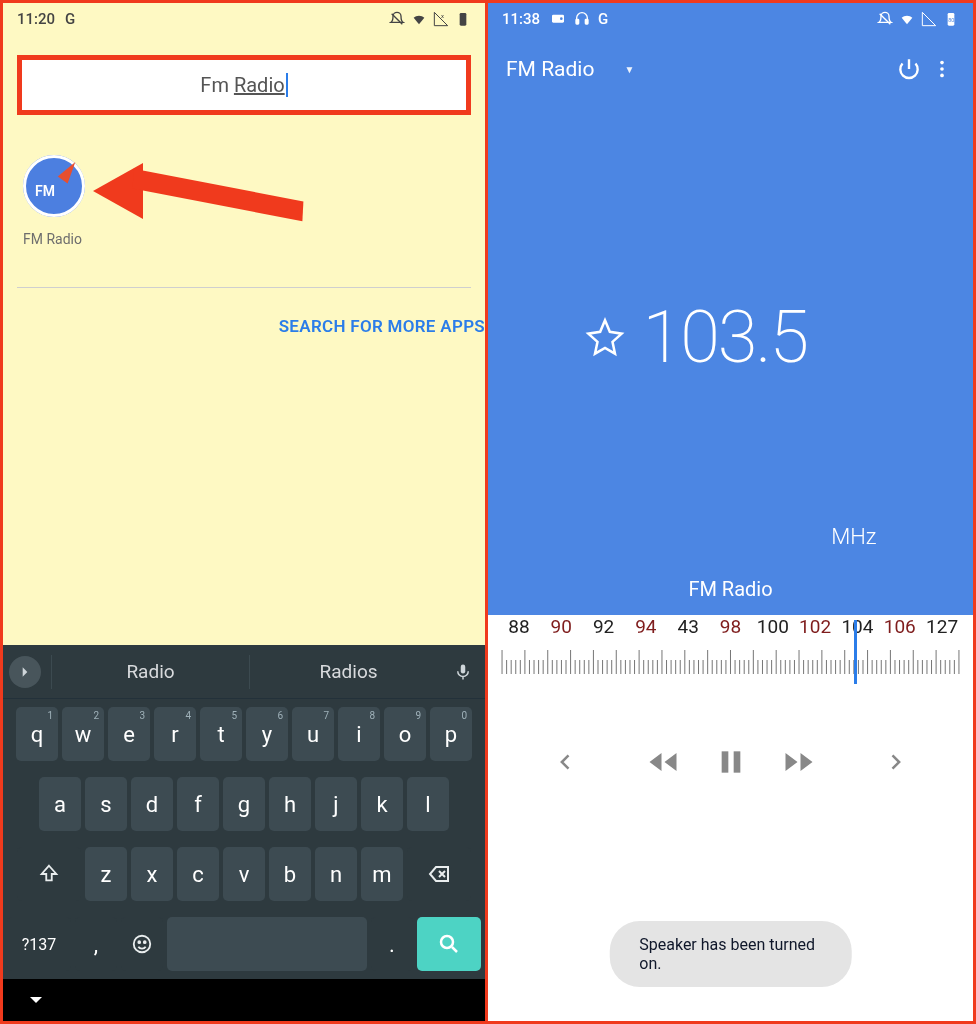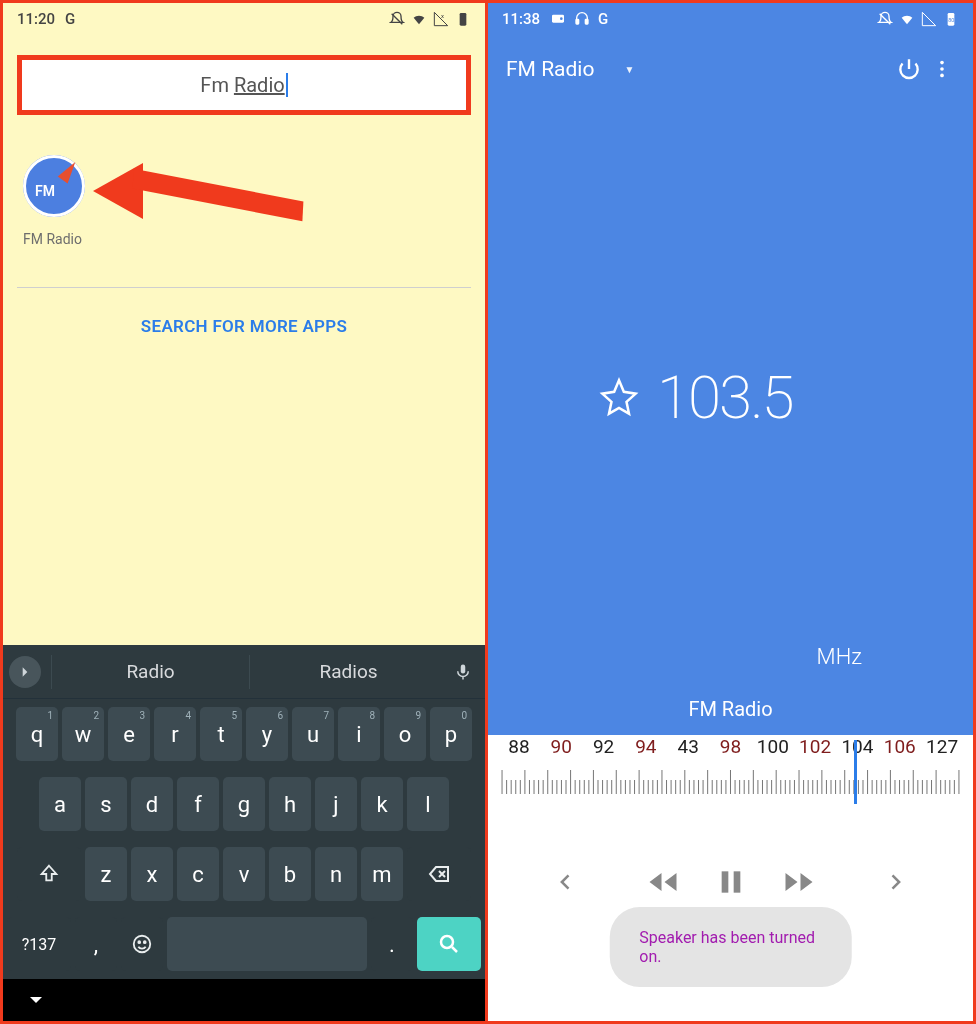--- a/index.html
+++ b/index.html
@@ -24,60 +24,60 @@
   .app-result { padding: 40px 20px 10px 20px; position: relative; }
   .app-icon { width: 62px; height: 62px; border-radius: 50%; background: #4c7fe0; position: relative; display: flex; align-items: center; justify-content: center; }
   .app-icon::before { content:""; position:absolute; width:56px; height:56px; border-radius:50%; border: 3px solid #fff; top:0; left:0; }
   .app-icon .fmtxt { position:absolute; color:#fff; font-size:14px; font-weight:600; left:12px; top:28px;}
   .app-icon .needle { position:absolute; width:0; height:0; border-left:6px solid transparent; border-right:6px solid transparent; border-bottom:22px solid #e84f2f; top:5px; right:10px; transform:rotate(35deg);}
   .app-label { margin-top: 14px; font-size: 14px; color: #6e6e6e; }
   .arrow { position:absolute; left:90px; top:40px; width:220px; height:60px; }
   .arrow-line { position:absolute; left:40px; top:30px; width:170px; height:20px; background:#f03a1d; transform:skewY(8deg) rotate(3deg);}
   .arrow-head { position:absolute; left:0; top:8px; width:0; height:0; border-top:28px solid transparent; border-bottom:28px solid transparent; border-right:50px solid #f03a1d;}
   .divider { margin: 30px 14px 0 14px; border-top: 1px solid #cfcfcf; }
-  .more-apps { text-align: center; color: #2b7de9; font-size: 17px; font-weight: 600; padding: 28px 0; letter-spacing:.3px; }
+  .more-apps { text-align: right; color: #2b7de9; font-size: 17px; font-weight: 600; padding: 28px 0; letter-spacing:.3px; }
 
   
   .kbd { position: absolute; bottom: 0; left: 0; right: 0; background: #2e3a3f; color: #e9edee; }
   .sugrow { display: flex; align-items: center; height: 54px; border-bottom: 1px solid #23313a; padding: 0 6px; }
   .sugrow .circ { width: 32px; height: 32px; border-radius: 50%; background: #48555b; display:flex; align-items:center; justify-content:center; margin-right:10px;}
   .sug { flex: 1; text-align: center; font-size: 19px; color:#d8dadd; border-left:1px solid #3c4a50; height:34px; line-height:34px;}
   .sug:first-of-type { border-left:none; text-decoration: underline; color:#fff;}
   .mic {width:32px;display:flex;justify-content:center;}
   .krow { display:flex; justify-content:center; gap:4px; padding:8px 4px;}
   .key { width:42px; height:54px; background:#3d4b52; border-radius:5px; display:flex; align-items:center; justify-content:center; color:#fff; font-size:22px; position:relative;}
   .key.dark { background:#2e3a3f;}
   .key .num { position:absolute; top:3px; right:5px; font-size:10px; color:#9fb1b9;}
   .key.wide { width:64px;}
   .key.space { flex:1; background:#3d4b52;}
   .key.search { background:#4dd3c4; width:64px;}
   .navbar { height:42px; background:#000; display:flex; align-items:center; padding-left:24px;}
 
   
-  .blue { background:#4c86e3; color:#fff; height:732px; display:flex; flex-direction:column;}
+  .blue { background:#4c86e3; color:#fff; height:612px; display:flex; flex-direction:column;}
   .appbar { display:flex; align-items:center; padding:14px 18px 8px 18px; font-size:21px;}
   .appbar .title { margin-right:30px;}
   .appbar .drop { font-size:10px; opacity:.9;}
   .appbar .sp { flex:1;}
   .freq-area { flex:1; display:flex; align-items:center; justify-content:center; gap:18px;}
   .star { width:40px; height:40px; }
-  .freq { font-size:60px; font-weight:200; letter-spacing:-2px;}
+  .freq { font-size:72px; font-weight:200; letter-spacing:-2px;}
   .mhz { font-size:22px; align-self:flex-end; margin-bottom:28px; margin-left:6px; font-weight:300;}
   .station-name { text-align:center; font-size:20px; padding-bottom:14px; font-weight:400;}
   .dial { padding:0 10px 0 10px;}
   .dial-labels { display:flex; justify-content:space-between; font-size:19px;}
   .dial-labels span { color:#7f1d1d; width:9%; text-align:center;}
   .dial-labels span.on { color:#222;}
   .dial-ruler { position:relative; height:40px; margin-top:8px;}
   .dial-ruler svg { width:100%; height:40px;}
   .dial-pointer { position:absolute; top:-26px; bottom:2px; width:3px; background:#2b7de9; left:76.5%;}
   .controls { display:flex; justify-content:space-around; align-items:center; padding:56px 30px 0 30px; color:#888;}
   .controls .mid { display:flex; gap:28px; align-items:center;}
   .ctrl { width:40px; height:40px; display:flex; align-items:center; justify-content:center;}
-  .toast { position:absolute; bottom:34px; left:50%; transform:translateX(-50%); background:#e4e4e4; color:#a21caf; font-size:16px; padding:21px 30px; border-radius:30px;}
+  .toast { position:absolute; bottom:34px; left:50%; transform:translateX(-50%); background:#e4e4e4; color:#0f172a; font-size:16px; padding:14px 30px; border-radius:30px;}
 </style>
 </head>
 <body>
 
 <div class="wrap">
 
   <div class="pane left">
     <div class="statusbar">
       <span class="time">11:20</span>
       <span class="apps">

